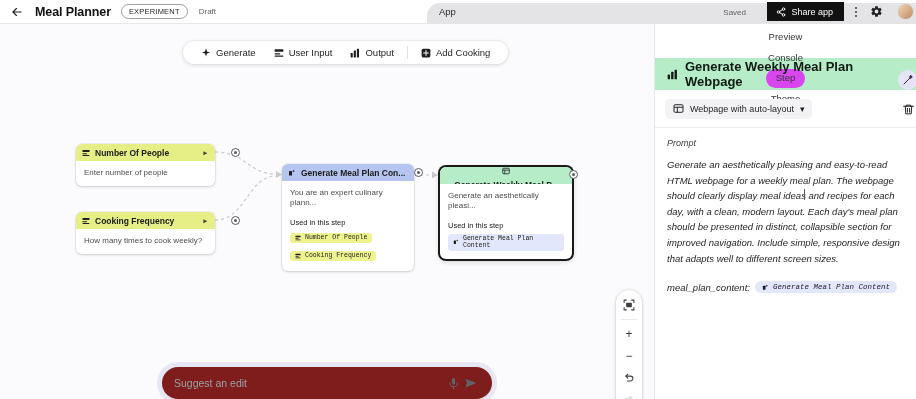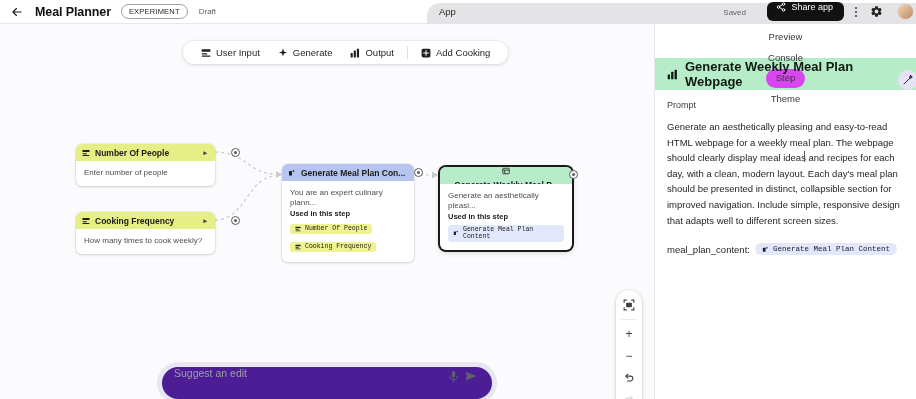--- a/index.html
+++ b/index.html
@@ -40,22 +40,22 @@
     font-size: 9.5px; padding: 4px 12px 5px; border-radius: 13px;
     color: #2b2b2b; cursor: pointer; line-height: 1;
   }
   .seg.app { background: #e4e4e6; }
 
   .saved-label {
     position: absolute; right: 170px; top: 8px; font-size: 8px; color: #5f6368;
   }
   .share-btn {
     position: absolute; right: 72px; top: 2px;
-    background: #111; color: #fff; border-radius: 6px;
-    height: 19px; display: flex; align-items: flex-start; gap: 5px;
+    background: #111; color: #fff; border-radius: 0;
+    height: 19px; display: flex; align-items: center; gap: 5px;
     padding: 0 11px 0 9px; font-size: 9px; cursor: pointer;
   }
   .kebab {
     position: absolute; right: 54px; top: 5px;
     width: 12px; height: 14px; display: flex; flex-direction: column;
     align-items: center; justify-content: center; gap: 2px; cursor: pointer;
   }
   .kebab i { width: 2px; height: 2px; border-radius: 50%; background: #3c4043; display:block; }
   .gear-btn {
     position: absolute; right: 30px; top: 4px; width: 16px; height: 16px;
@@ -97,21 +97,21 @@
   .node-head {
     display: flex; align-items: center; gap: 5px;
     height: 17px; padding: 0 6px; border-radius: 6px 6px 0 0;
     font-size: 8.5px; font-weight: 700; color: #1a1a1a;
     white-space: nowrap; overflow: hidden;
   }
   .node-head .spacer { flex: 1; }
   .node-head .caret { font-size: 7px; color: #444; padding-right: 2px; }
   .node-body { padding: 7px 8px 8px; }
   .node-sub { font-size: 8px; color: #4d4d4d; line-height: 1.3; }
-  .node-used { font-size: 7.5px; font-weight: 700; color: #1a1a1a; }
+  .node-used { font-size: 7.5px; font-weight: 400; color: #1a1a1a; margin-top: 9px; }
   .chip {
     display: inline-flex; align-items: center; gap: 4px;
     border-radius: 3px; padding: 1.5px 5px; margin-top: 4px;
     font-family: "Liberation Mono", monospace; font-size: 6.5px; color: #1c1c1c;
   }
   .chip.yellow { background: #eef38f; }
   .chip.blue   { background: #e3e7fb; }
 
   .node-yellow .node-head { background: #e6ef85; }
   .node-blue   .node-head { background: #b6c5ef; }
@@ -144,22 +144,22 @@
     justify-content: center; font-size: 12px; color: #3c4043; cursor: pointer;
   }
   .zoomctl .zdiv { width: 16px; height: 1px; background: #eaeaec; margin: 2px 0; }
 
   
   .promptbar-wrap {
     position: absolute; left: 157px; top: 338px; width: 340px; height: 42px;
     background: #e7e6f3; border-radius: 24px; padding: 5px;
   }
   .promptbar {
-    width: 100%; height: 100%; background: #4c1d95; border-radius: 20px;
-    display: flex; padding: 0 12px;
+    width: 100%; height: 100%; background: #7f1d1d; border-radius: 20px;
+    display: flex; align-items: center; padding: 0 12px;
     box-shadow: 0 1px 2px rgba(0,0,0,.06);
   }
   .promptbar .ph { flex: 1; font-size: 10.5px; color: #9aa0a6; }
   .pb-icon { width: 18px; height: 18px; display:flex; align-items:center; justify-content:center; color:#5f6368; cursor:pointer; }
 
   
   .rpanel {
     position: absolute; left: 654px; top: 24px; width: 262px; height: 375px;
     background: #fff; border-left: 1px solid #e8e8ea;
   }
@@ -186,21 +186,21 @@
     position: absolute; right: -1px; top: 10px; width: 18px; height: 18px;
     display: flex; align-items: center; justify-content: center;
     color: #1f1f1f; cursor: pointer;
   }
   .wand-btn {
     position: absolute; right: -2px; top: 46px; width: 20px; height: 20px;
     border-radius: 50%; background: #e6e3f7;
     display: flex; align-items: center; justify-content: center;
     color: #2d2d40; cursor: pointer;
   }
-  .rbody { padding: 10px 12px 0 12px; position: relative; }
+  .rbody { padding: 10px 12px 0 12px; position: relative; font-style: italic; }
   .rlabel { font-size: 9px; color: #3c4043; margin-bottom: 9px; }
   .ptext {
     font-size: 9.5px; line-height: 15.6px; color: #1f1f1f;
     white-space: pre-wrap;
   }
   .varline { margin-top: 15px; font-size: 9.5px; color: #1f1f1f; display: flex; align-items: center; gap: 5px; }
   .varchip {
     background: #e3e7fb; border-radius: 9px; padding: 2px 7px;
     font-family: "Liberation Mono", monospace; font-size: 7.5px; color: #1b1b2b;
     display: inline-flex; align-items: center; gap: 4px; white-space: nowrap;
@@ -268,34 +268,34 @@
       <g fill="#c9c9cf">
         <path d="M276 147 l6 3.5 -6 3.5 z"></path>
         <path d="M432 147.5 l6 3.5 -6 3.5 z"></path>
       </g>
     </svg>
 
     <div class="canvas-toolbar">
       <div class="tb-item">
         <span class="icon">
           <svg width="10" height="10" viewBox="0 0 16 16" fill="#1f1f1f">
+              <path d="M8 0.5l1.6 5.0 4.9 1.6 -4.9 1.6 -1.6 5.0 -1.6 -5.0 -4.9 -1.6 4.9 -1.6z"></path>
+            </svg>
+        </span>
+        <span>Generate</span>
+      </div>
+      <div class="tb-item">
+        <span class="icon">
+          <svg width="10" height="10" viewBox="0 0 16 16" fill="#1f1f1f">
               <rect x="1" y="2" width="14" height="4" rx="1"></rect>
               <rect x="1" y="8.5" width="9" height="2" rx="1"></rect>
               <rect x="1" y="12" width="14" height="2" rx="1"></rect>
             </svg>
         </span>
         <span>User Input</span>
-      </div>
-      <div class="tb-item">
-        <span class="icon">
-          <svg width="10" height="10" viewBox="0 0 16 16" fill="#1f1f1f">
-              <path d="M8 0.5l1.6 5.0 4.9 1.6 -4.9 1.6 -1.6 5.0 -1.6 -5.0 -4.9 -1.6 4.9 -1.6z"></path>
-            </svg>
-        </span>
-        <span>Generate</span>
       </div>
       <div class="tb-item">
         <span class="icon">
           <svg width="10" height="10" viewBox="0 0 16 16" fill="#1f1f1f">
               <rect x="1" y="8" width="3.4" height="7" rx="0.6"></rect>
               <rect x="6" y="4" width="3.4" height="11" rx="0.6"></rect>
               <rect x="11" y="1" width="3.4" height="14" rx="0.6"></rect>
             </svg>
         </span>
         <span>Output</span>
@@ -479,20 +479,37 @@
       <span class="icon">
         <svg width="11" height="11" viewBox="0 0 16 16" fill="#0f1a12">
             <rect x="1" y="8" width="3.4" height="7" rx="0.6"></rect>
             <rect x="6" y="4" width="3.4" height="11" rx="0.6"></rect>
             <rect x="11" y="1" width="3.4" height="14" rx="0.6"></rect>
           </svg>
       </span>
       <span>Generate Weekly Meal Plan Webpage</span>
     </div>
 
+    <div class="rtoolrow">
+      <div class="layout-select">
+        <span class="icon">
+          <svg width="11" height="11" viewBox="0 0 16 16" fill="none" stroke="#1f1f1f" stroke-width="1.4">
+              <rect x="1.5" y="2.5" width="13" height="11" rx="1.5"></rect>
+              <path d="M1.5 6.2h13M6.3 6.2v7.3"></path>
+            </svg>
+        </span>
+        <span>Webpage with auto-layout</span>
+        <span>▾</span>
+      </div>
+      <div class="trash-btn">
+        <svg width="13" height="13" viewBox="0 0 24 24" fill="none" stroke="#1f1f1f" stroke-width="1.8" stroke-linecap="round" stroke-linejoin="round">
+            <path d="M3 6h18M8 6V4h8v2M6 6l1 14h10l1-14M10 10v7M14 10v7"></path>
+          </svg>
+      </div>
+    </div>
 
     <div class="wand-btn">
       <svg width="12" height="12" viewBox="0 0 24 24" fill="none" stroke="#2d2d40" stroke-width="2" stroke-linecap="round" stroke-linejoin="round">
           <path d="M4 20L16 8"></path>
           <path d="M17.5 3l.8 2.2 2.2.8-2.2.8-.8 2.2-.8-2.2-2.2-.8 2.2-.8z" fill="#2d2d40"></path>
         </svg>
     </div>
 
     <div class="rbody">
       <div class="rlabel">Prompt</div>

